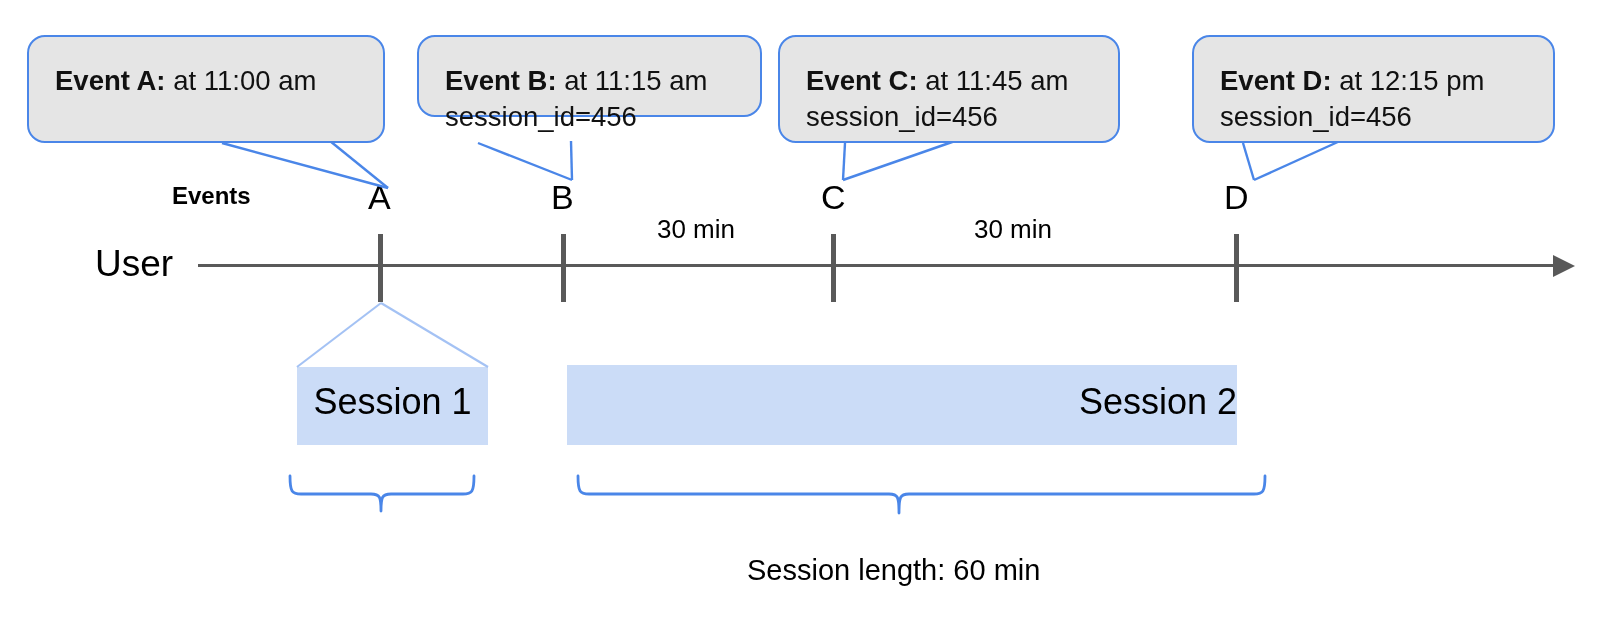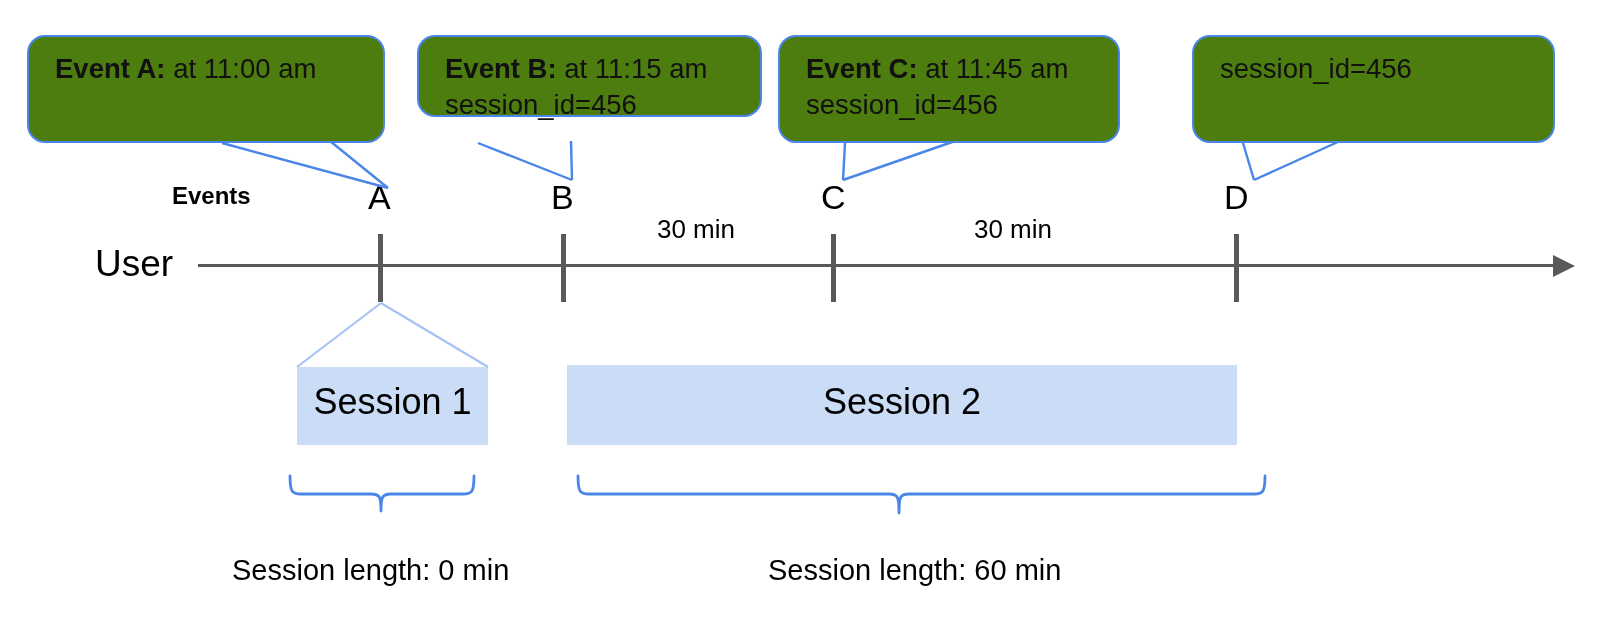--- a/index.html
+++ b/index.html
@@ -2,21 +2,21 @@
 <html><head>
 <meta charset="utf-8">
 <style>
   html,body{margin:0;padding:0;background:#ffffff;}
   body{width:1614px;height:642px;position:relative;overflow:hidden;
        font-family:"Liberation Sans","DejaVu Sans",sans-serif;color:#000;}
   .stage{position:absolute;left:0;top:0;width:1614px;height:642px;}
 
   
   .callout{position:absolute;box-sizing:border-box;border:2.4px solid #4a86e8;
-           border-radius:18px;background:#4d7c0f;padding:14px 20px 10px 26px;
+           border-radius:18px;background:#e5e5e5;padding:26px 20px 10px 26px;
            line-height:1.30;font-size:27.5px;color:#111;z-index:6;}
   .callout .ln{white-space:nowrap;display:block;}
   .callout b{font-weight:bold;}
 
   
   .axis-line{position:absolute;background:#595959;height:3px;z-index:2;}
   .arrow-head{position:absolute;width:0;height:0;border-top:11px solid transparent;
               border-bottom:11px solid transparent;border-left:22px solid #595959;z-index:2;}
   .tick{position:absolute;width:5px;background:#595959;z-index:3;}
 
@@ -48,50 +48,50 @@
     <span class="ln"><b>Event B:</b><span> at 11:15 am</span></span>
     <span class="ln">session_id=456</span>
   </div>
 
   <div class="callout" style="left:778px;top:35px;width:342px;height:108px;">
     <span class="ln"><b>Event C:</b><span> at 11:45 am</span></span>
     <span class="ln">session_id=456</span>
   </div>
 
   <div class="callout" style="left:1192px;top:35px;width:363px;height:108px;">
+    <span class="ln"><b>Event D:</b><span> at 12:15 pm</span></span>
     <span class="ln">session_id=456</span>
   </div>
 
   <div class="bar" style="left:297px;top:367px;width:191px;height:78px;"></div>
   <div class="bar-text" style="left:312px;top:381px;width:161px;text-align:center;">Session 1</div>
 
   <div class="bar" style="left:567px;top:365px;width:670px;height:80px;"></div>
-  <div class="bar-text" style="left:567px;top:381px;width:670px;text-align:center;">Session 2</div>
+  <div class="bar-text" style="left:567px;top:381px;width:670px;text-align:right;">Session 2</div>
 
   <div class="axis-line" style="left:198px;top:264px;width:1358px;"></div>
   <div class="arrow-head" style="left:1553px;top:255px;"></div>
 
   <div class="tick" style="left:378px;top:234px;height:68px;"></div>
   <div class="tick" style="left:561px;top:234px;height:68px;"></div>
   <div class="tick" style="left:831px;top:234px;height:68px;"></div>
   <div class="tick" style="left:1234px;top:234px;height:68px;"></div>
 
   <div class="lbl lbl-user" style="left:95px;top:243px;">User</div>
   <div class="lbl lbl-events" style="left:172px;top:182px;">Events</div>
 
   <div class="lbl lbl-evt" style="left:368px;top:178px;">A</div>
   <div class="lbl lbl-evt" style="left:551px;top:178px;">B</div>
   <div class="lbl lbl-evt" style="left:821px;top:178px;">C</div>
   <div class="lbl lbl-evt" style="left:1224px;top:178px;">D</div>
 
   <div class="lbl lbl-dur" style="left:606px;top:214px;width:180px;text-align:center;">30 min</div>
   <div class="lbl lbl-dur" style="left:923px;top:214px;width:180px;text-align:center;">30 min</div>
 
-  <div class="lbl lbl-len" style="left:232px;top:554px;">Session length: 0 min</div>
-  <div class="lbl lbl-len" style="left:747px;top:554px;margin-left:21px;">Session length: 60 min</div>
+  <div class="lbl lbl-len" style="left:747px;top:554px;">Session length: 60 min</div>
 
   <svg class="overlay" viewBox="0 0 1614 642" xmlns="http://www.w3.org/2000/svg">
 
     <g fill="none" stroke="#4a86e8" stroke-width="2.4">
       <path d="M 222,143 L 388,188"></path>
       <path d="M 330,141 L 388,188"></path>
     </g>
 
     <g fill="none" stroke="#4a86e8" stroke-width="2.4">
       <path d="M 478,143 L 572,180"></path>

